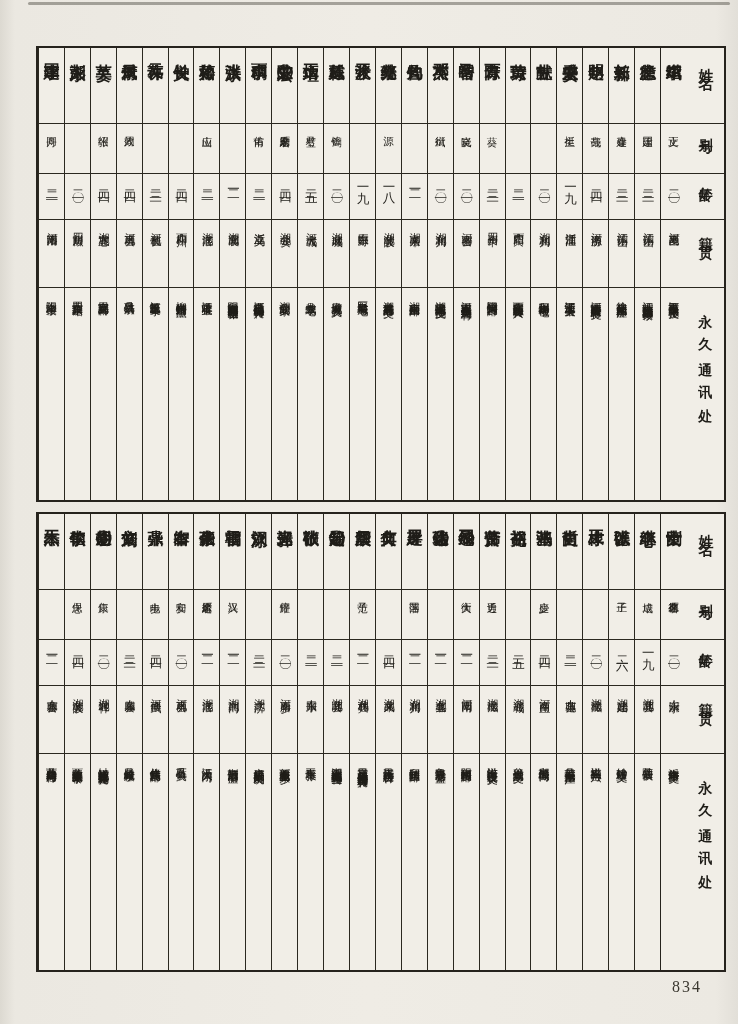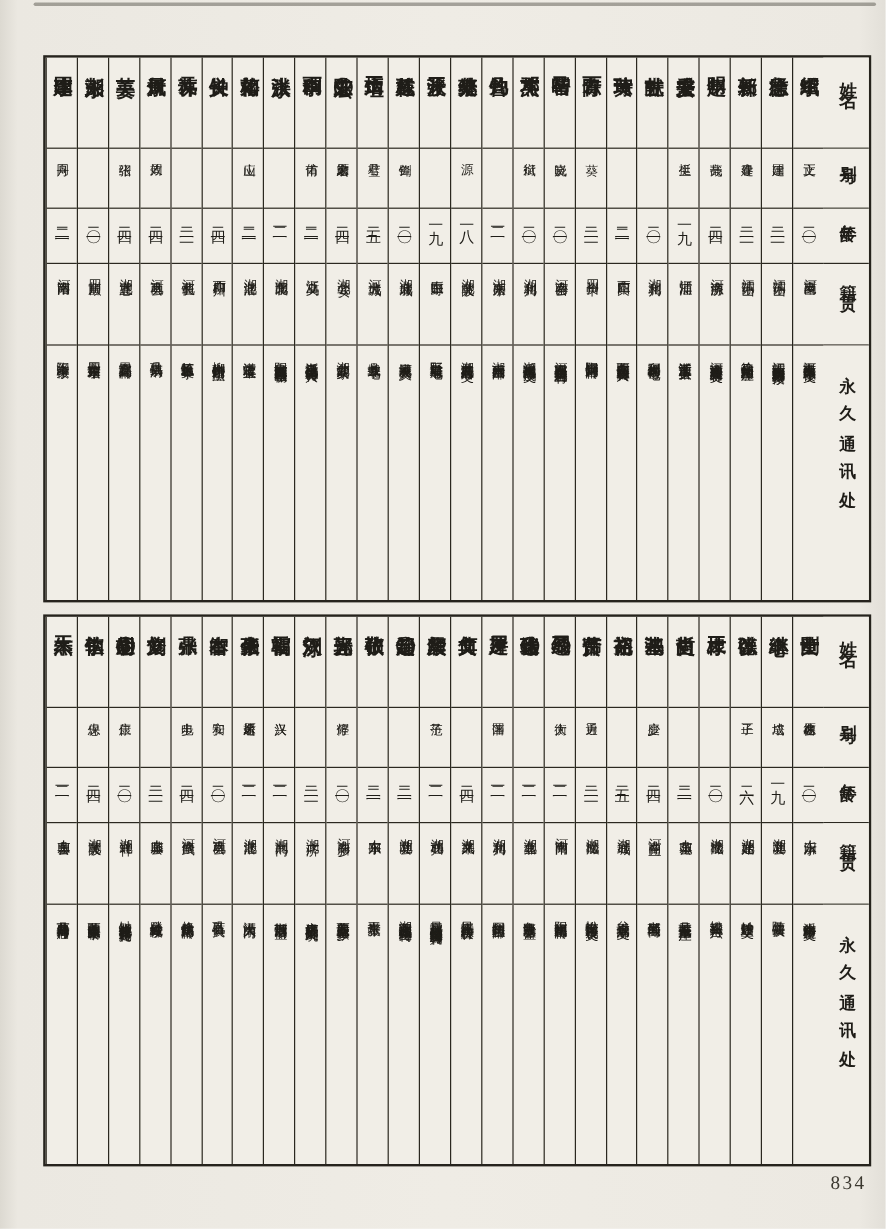--- a/index.html
+++ b/index.html
@@ -53,21 +53,21 @@
   .cell.address > span{ font-size:11px; padding-top:5px; letter-spacing:0.5px; line-height:1.12; }
   
   .header-col .cell{ background:#f1eee7; }
   .header-col .cell > span{ font-weight:700; }
   .header-col .name > span   { font-size:15px; padding-top:8px; letter-spacing:8px; }
   .header-col .alias > span  { font-size:14px; padding-top:3px; letter-spacing:2px; font-weight:700;}
   .header-col .age > span    { font-size:14px; padding-top:2px; letter-spacing:1px; }
   .header-col .native > span { font-size:14px; padding-top:6px; letter-spacing:9px; }
   .header-col .address > span{ font-size:14px; padding-top:14px; letter-spacing:24px; }
   .page-number{
-    position:absolute; left:692px; top:978px;
+    position:absolute; left:672px; top:978px;
     font-size:16px; letter-spacing:2px; color:#3a372f;
     font-family:"Liberation Serif","DejaVu Serif",serif;
   }
 </style>
 </head>
 <body>
 
 <div class="scan-edge-top"></div>
 
 <div class="reg-table" id="table1">

